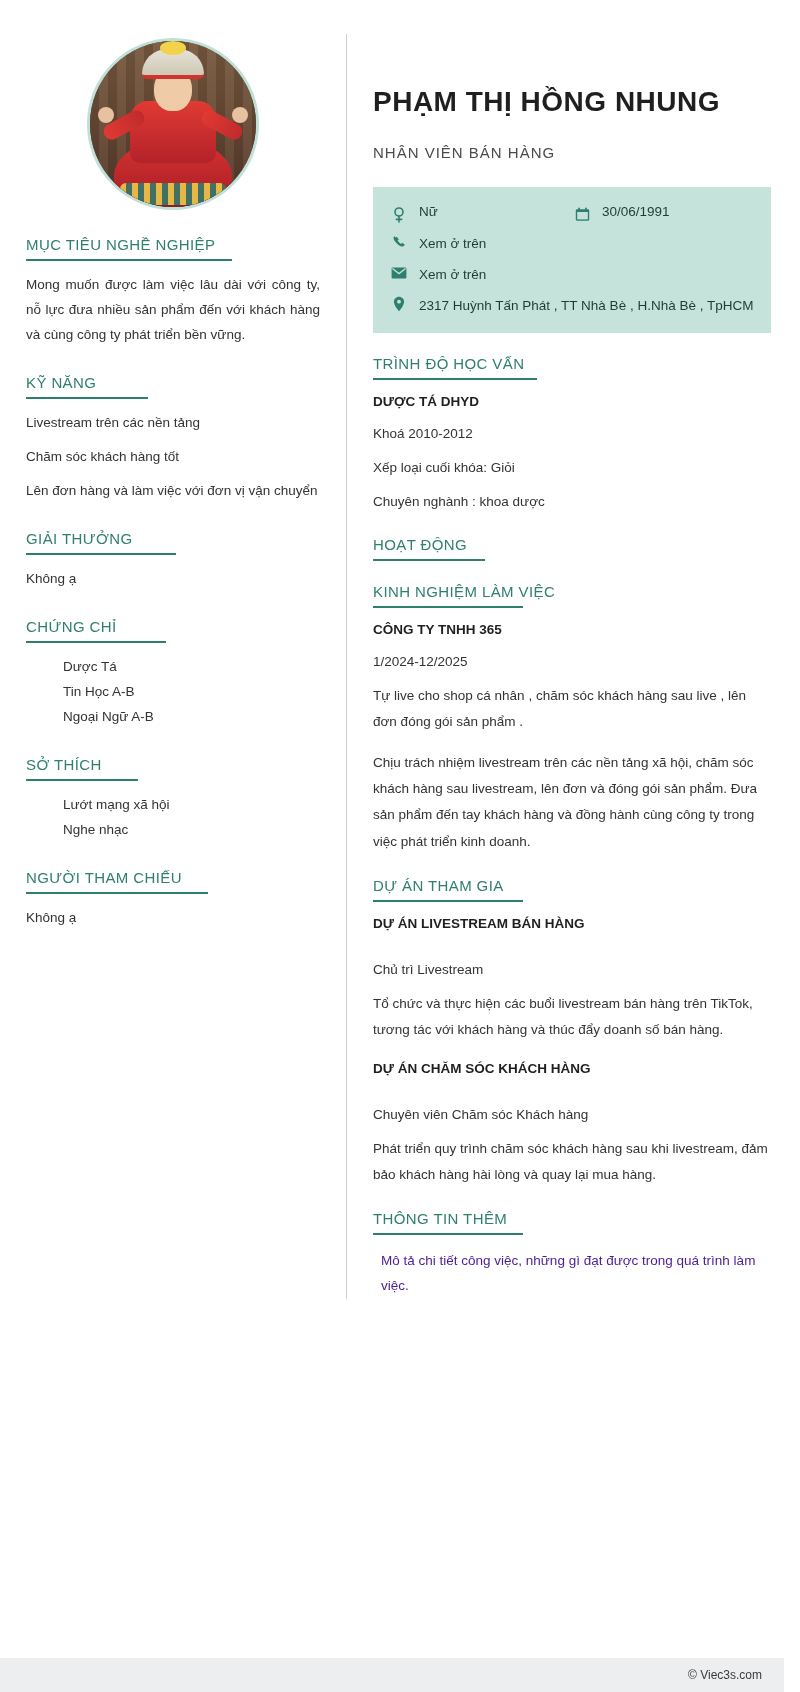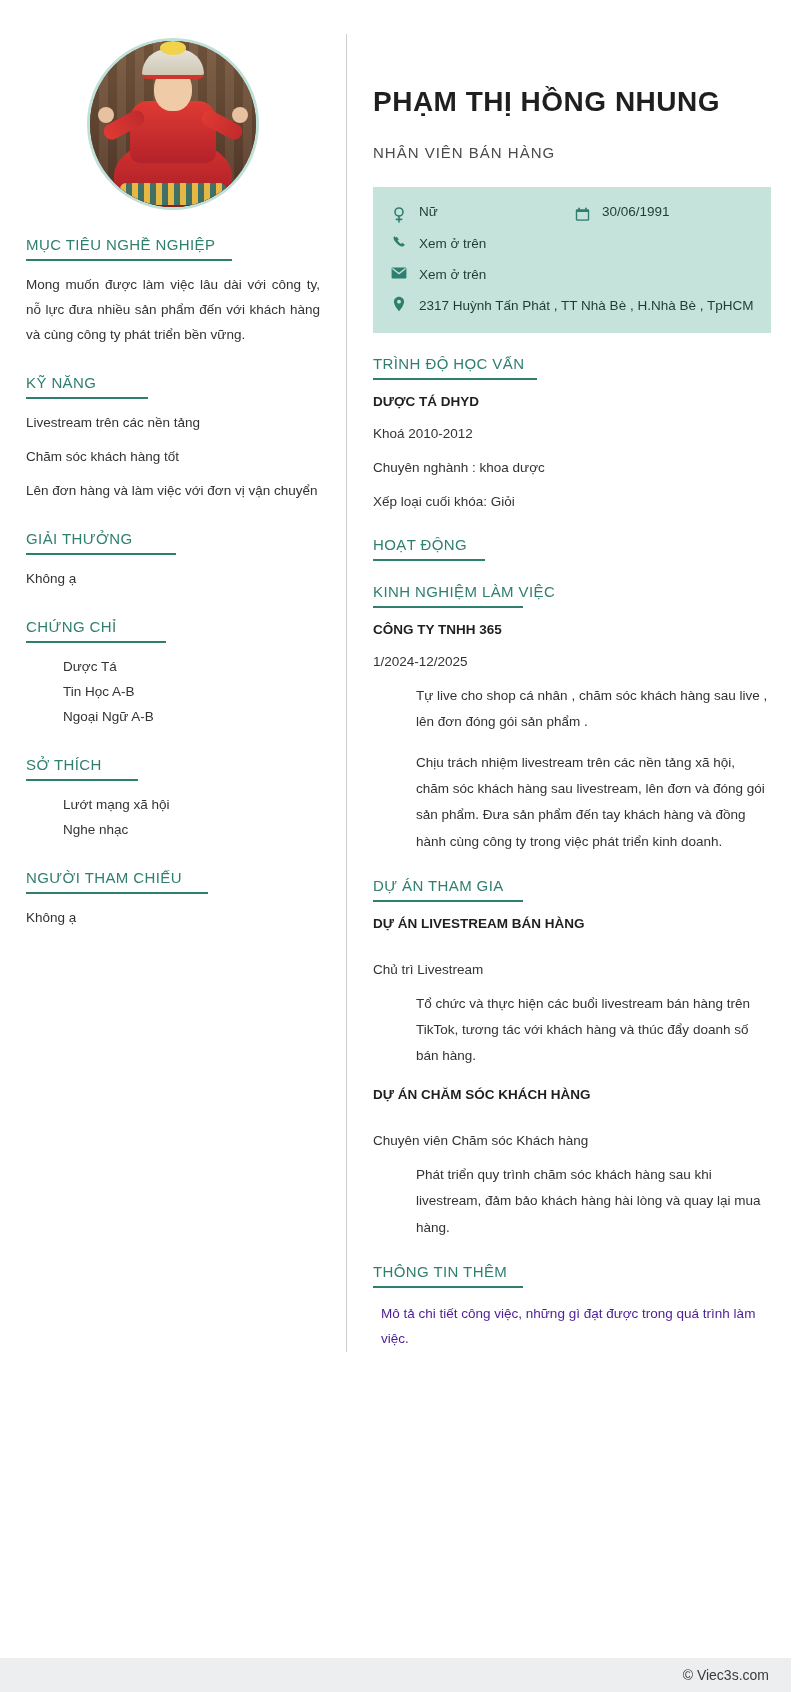--- a/index.html
+++ b/index.html
@@ -206,40 +206,39 @@
     font-size: 13.5px;
     line-height: 1.9;
     color: #333;
     margin-bottom: 8px;
   }
   .block {
     font-size: 13.5px;
     line-height: 1.95;
     color: #333;
     margin-bottom: 14px;
-    margin-left: 43px;
   }
   .placeholder {
     font-size: 13.5px;
     line-height: 1.85;
     color: #4c1d95;
     padding-left: 8px;
   }
 
   
   .footer {
     position: absolute;
-    left: 0; right: 9px; bottom: 0;
+    left: 0; right: 16px; bottom: 0;
     height: 34px;
     background: #eceef0;
     display: flex;
     align-items: center;
     justify-content: flex-end;
     padding-right: 22px;
-    font-size: 14px;
+    font-size: 12px;
     color: #3b3b3b;
   }
 </style>
 </head>
 <body>
 
 <div class="page">
   <div class="cv">
 
     <div class="left">
@@ -365,22 +364,22 @@
           </span>
           <span>2317 Huỳnh Tấn Phát , TT Nhà Bè , H.Nhà Bè , TpHCM</span>
         </div>
       </div>
 
       <div class="sec">
         <h2>TRÌNH ĐỘ HỌC VẤN</h2>
         <div class="rule r1"></div>
         <div class="sub">DƯỢC TÁ DHYD</div>
         <div class="line">Khoá 2010-2012</div>
+        <div class="line">Xếp loại cuối khóa: Giỏi</div>
         <div class="line">Chuyên nghành : khoa dược</div>
-        <div class="line">Xếp loại cuối khóa: Giỏi</div>
       </div>
 
       <div class="sec">
         <h2>HOẠT ĐỘNG</h2>
         <div class="rule r2"></div>
       </div>
 
       <div class="sec">
         <h2>KINH NGHIỆM LÀM VIỆC</h2>
         <div class="rule r3"></div>

